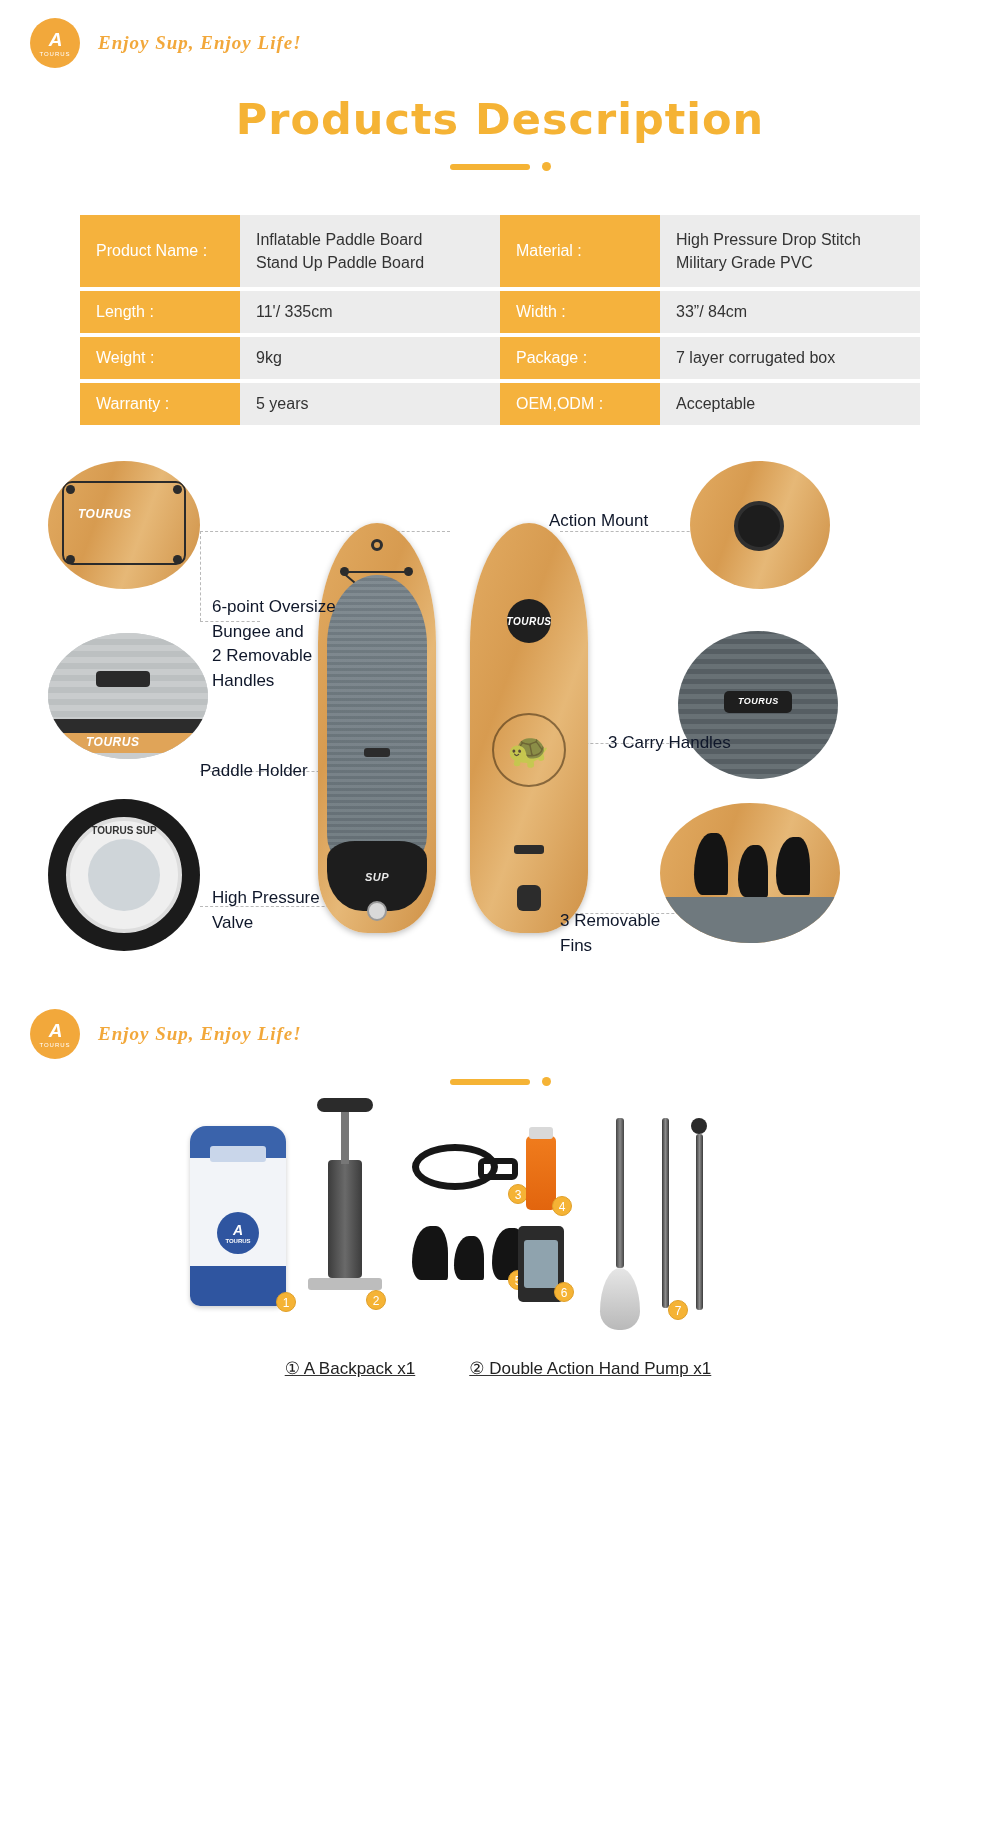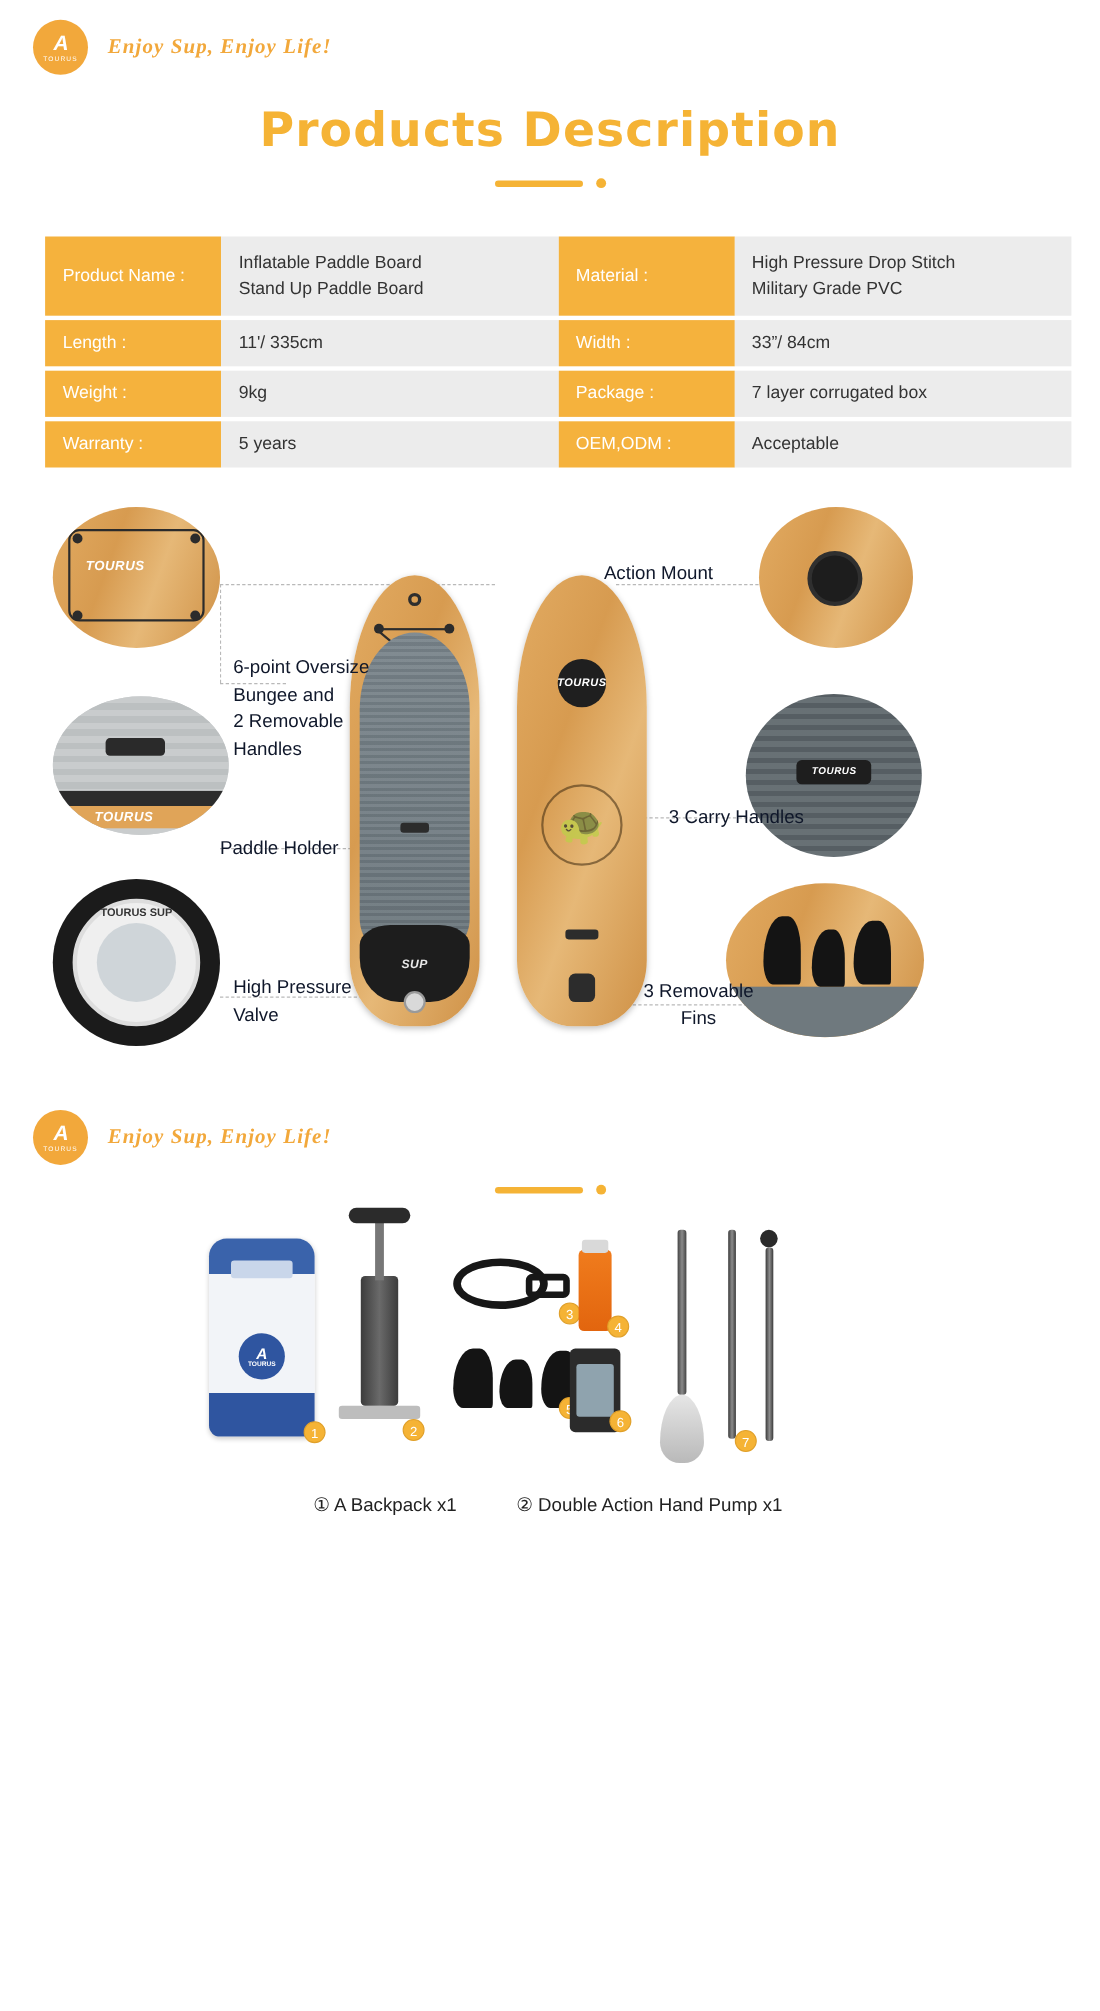--- a/index.html
+++ b/index.html
@@ -34,21 +34,21 @@
     text-align:center; color:#f5b335;
     font-size:43px; font-weight:bold; letter-spacing:1px;
     margin:26px 0 0 0;
     font-family:"DejaVu Sans", sans-serif;
   }
   .divider { display:flex; align-items:center; justify-content:center; gap:12px; margin:18px 0 0 0; }
   .divider .bar { width:80px; height:6px; background:#f5b335; border-radius:3px; }
   .divider .dot { width:9px; height:9px; border-radius:50%; background:#f5b335; }
 
   
-  .spec-wrap { padding:0 26px; margin-top:40px;margin-left:15px; }
+  .spec-wrap { padding:0 80px; margin-top:40px; }
   table.spec { width:100%; border-collapse:separate; border-spacing:0 4px; table-layout:fixed; }
   table.spec td { padding:12px 16px; font-size:16px; vertical-align:middle; }
   td.key { background:#f5b23d; color:#fff; width:160px; }
   td.val { background:#ececec; color:#333; }
   tr.tall td { height:72px; }
   .val-line { display:block; line-height:1.45; }
 
   
   .features { position:relative; width:1000px; height:540px; margin-top:32px; }
   .feat-label { position:absolute; font-size:17px; color:#0f172a; line-height:1.45; }
@@ -117,21 +117,21 @@
   }
 
   
   .acc-area { position:relative; width:1000px; height:240px; margin-top:22px; }
   .acc-item { position:absolute; }
   .badge {
     position:absolute; width:20px; height:20px; border-radius:50%;
     background:#f5b335; color:#fff; font-size:12px; line-height:20px; text-align:center;
     border:1px solid #e0a02a;
   }
-  .acc-list { padding:0 4px 0 0; margin-top:10px; }
+  .acc-list { padding:0 4px 0 0; margin-top:10px;text-decoration:underline; }
   .acc-row { display:flex; justify-content:center; gap:54px; font-size:17px; color:#222; margin-bottom:14px; }
   .acc-row span { white-space:nowrap; }
 
   
   .bag { width:96px; height:180px; border-radius:16px 16px 10px 10px; background:linear-gradient(180deg,#3a63ab 0%,#3a63ab 18%,#f2f4f8 18%,#f2f4f8 78%,#2f55a0 78%,#2f55a0 100%); box-shadow:0 2px 5px rgba(0,0,0,.2); position:relative; }
   .bag-logo { position:absolute; left:50%; top:86px; transform:translateX(-50%); width:42px; height:42px; border-radius:50%; background:#2f55a0; color:#fff; display:flex; flex-direction:column; align-items:center; justify-content:center; font-size:14px; font-style:italic; font-weight:bold; }
   .bag-win { position:absolute; left:20px; top:20px; width:56px; height:16px; background:#c9d6ea; border-radius:3px; }
 
   
   .pump-body { width:34px; height:118px; background:linear-gradient(90deg,#3c3c3c,#6a6a6a,#3c3c3c); border-radius:4px; position:relative; }
@@ -312,21 +312,21 @@
 
     <div class="feat-label" style="left:200px; top:298px;">Paddle Holder</div>
 
     <div class="feat-label" style="left:212px; top:425px; width:140px;">
       <div>High Pressure</div>
       <div>Valve</div>
     </div>
 
     <div class="feat-label" style="left:549px; top:48px;">Action Mount</div>
     <div class="feat-label" style="left:608px; top:270px;">3 Carry Handles</div>
-    <div class="feat-label" style="left:560px; top:428px; width:150px;text-align:center;">
+    <div class="feat-label" style="left:560px; top:448px; width:150px;">
       <div>3 Removable</div>
       <div>Fins</div>
     </div>
   </div>
 
   <div class="brandbar" style="padding-top:8px;">
     <div class="logo-circle">
       <div class="logo-mark">A</div>
       <div class="logo-sub">TOURUS</div>
     </div>

